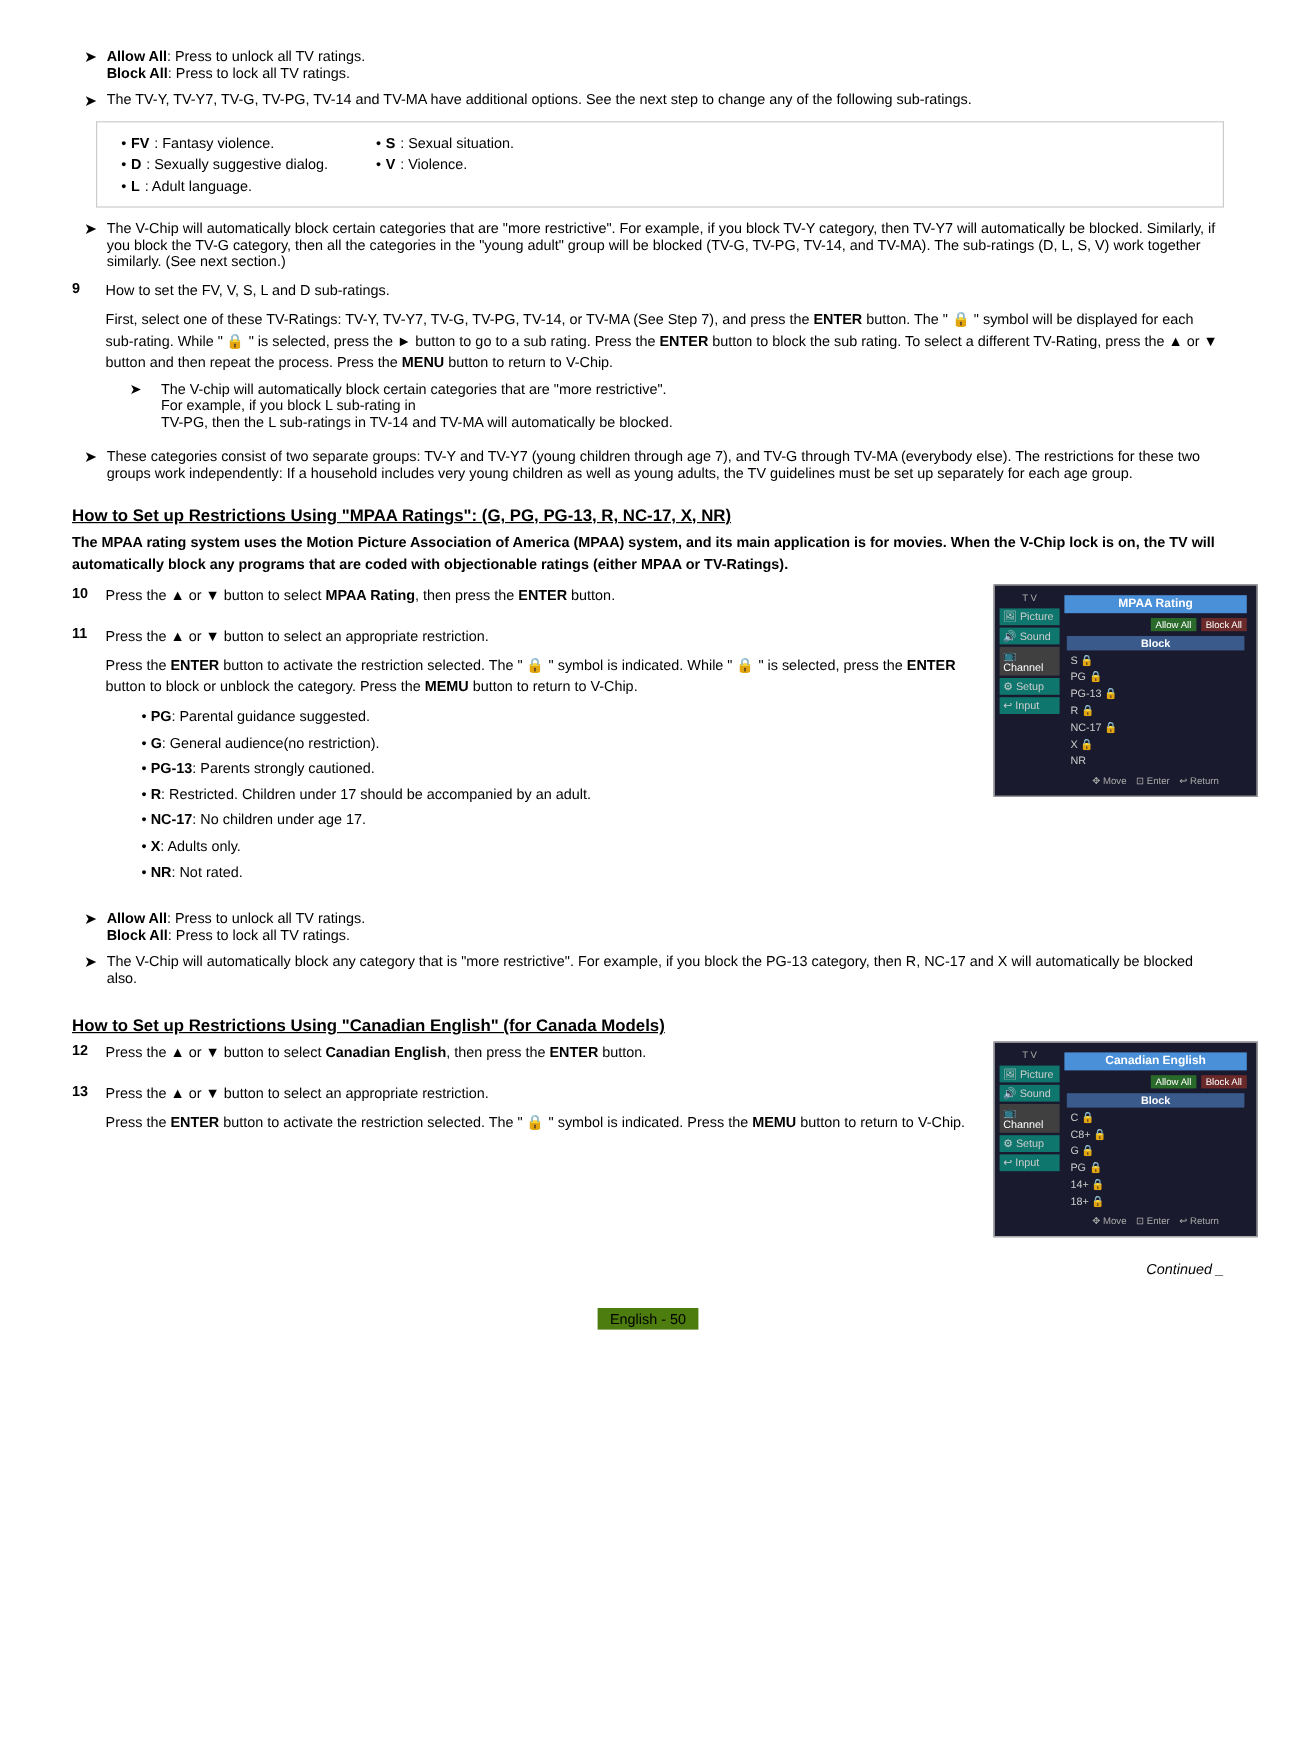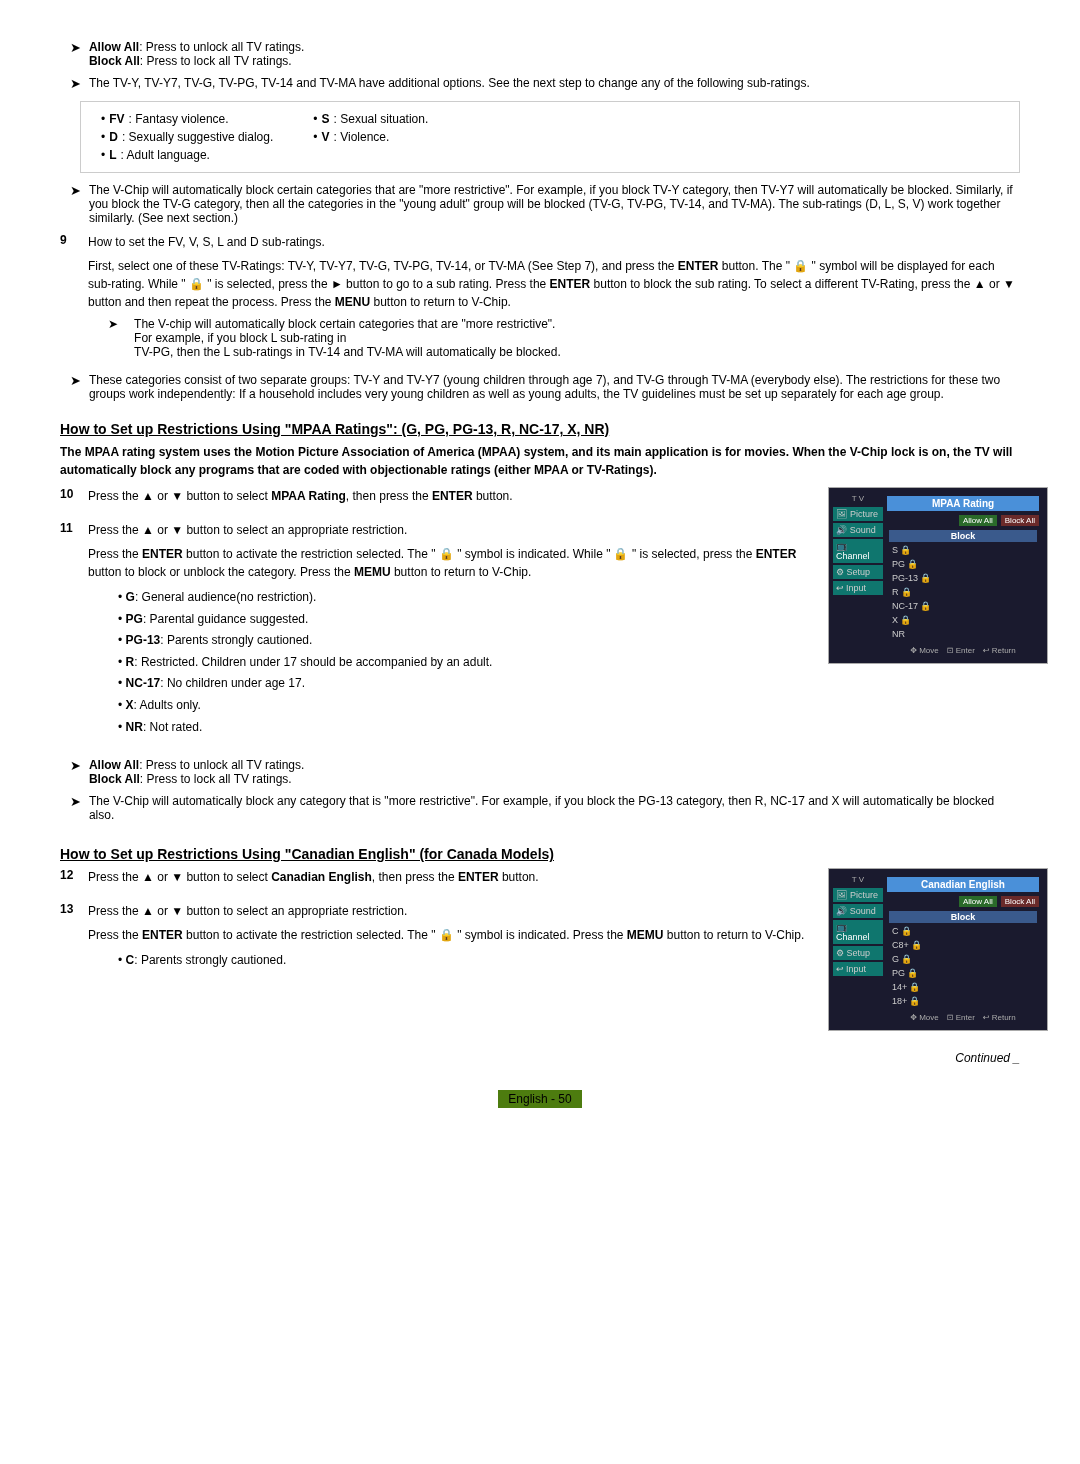--- a/index.html
+++ b/index.html
@@ -116,21 +116,21 @@
     .tv-sidebar-item {
       background: #0f766e;
       color: #ccc;
       padding: 2px 3px;
       font-size: 9px;
       display: flex;
       align-items: center;
       gap: 2px;
     }
     .tv-sidebar-item.active {
-      background: #0f766e;
+      background: #404040;
       color: #fff;
     }
     .tv-table {
       width: 100%;
       font-size: 9px;
     }
     .tv-table th {
       background: #3a5a8c;
       color: #fff;
       padding: 1px 3px;
@@ -250,22 +250,22 @@
             <p>Press the ▲ or ▼ button to select <strong>MPAA Rating</strong>, then press the <strong>ENTER</strong> button.</p>
           </div>
         </div>
 
         <div class="numbered-item">
           <span class="num-label">11</span>
           <div class="num-content">
             <p>Press the ▲ or ▼ button to select an appropriate restriction.</p>
             <p>Press the <strong>ENTER</strong> button to activate the restriction selected. The " 🔒 " symbol is indicated. While " 🔒 " is selected, press the <strong>ENTER</strong> button to block or unblock the category. Press the <strong>MEMU</strong> button to return to V-Chip.</p>
             <ul class="sub-bullets">
+              <li><strong>PG</strong>: Parental guidance suggested.</li>
               <li><strong>G</strong>: General audience(no restriction).</li>
-              <li><strong>PG</strong>: Parental guidance suggested.</li>
               <li><strong>PG-13</strong>: Parents strongly cautioned.</li>
               <li><strong>R</strong>: Restricted. Children under 17 should be accompanied by an adult.</li>
               <li><strong>NC-17</strong>: No children under age 17.</li>
               <li><strong>X</strong>: Adults only.</li>
               <li><strong>NR</strong>: Not rated.</li>
             </ul>
           </div>
         </div>
       </div>
 
@@ -354,23 +354,20 @@
           <div class="num-content">
             <p>Press the ▲ or ▼ button to select <strong>Canadian English</strong>, then press the <strong>ENTER</strong> button.</p>
           </div>
         </div>
 
         <div class="numbered-item">
           <span class="num-label">13</span>
           <div class="num-content">
             <p>Press the ▲ or ▼ button to select an appropriate restriction.</p>
             <p>Press the <strong>ENTER</strong> button to activate the restriction selected. The " 🔒 " symbol is indicated. Press the <strong>MEMU</strong> button to return to V-Chip.</p>
-            <ul class="sub-bullets">
-              <li><strong>C</strong>: Parents strongly cautioned.</li>
-            </ul>
           </div>
         </div>
       </div>
 
       <div class="image-col">
         <div class="tv-screen">
           <div style="display:flex; background:#1a1a2e;">
             <div class="tv-sidebar">
               <div style="font-size:8px; color:#aaa; padding:2px; text-align:center;">T V</div>
               <div class="tv-sidebar-item">🖼 Picture</div>

